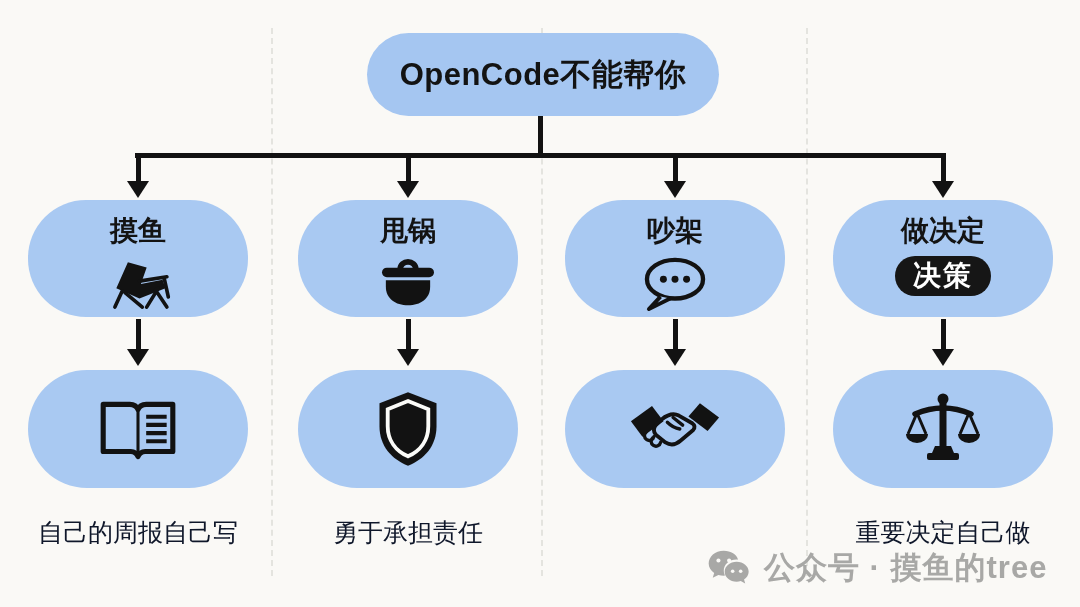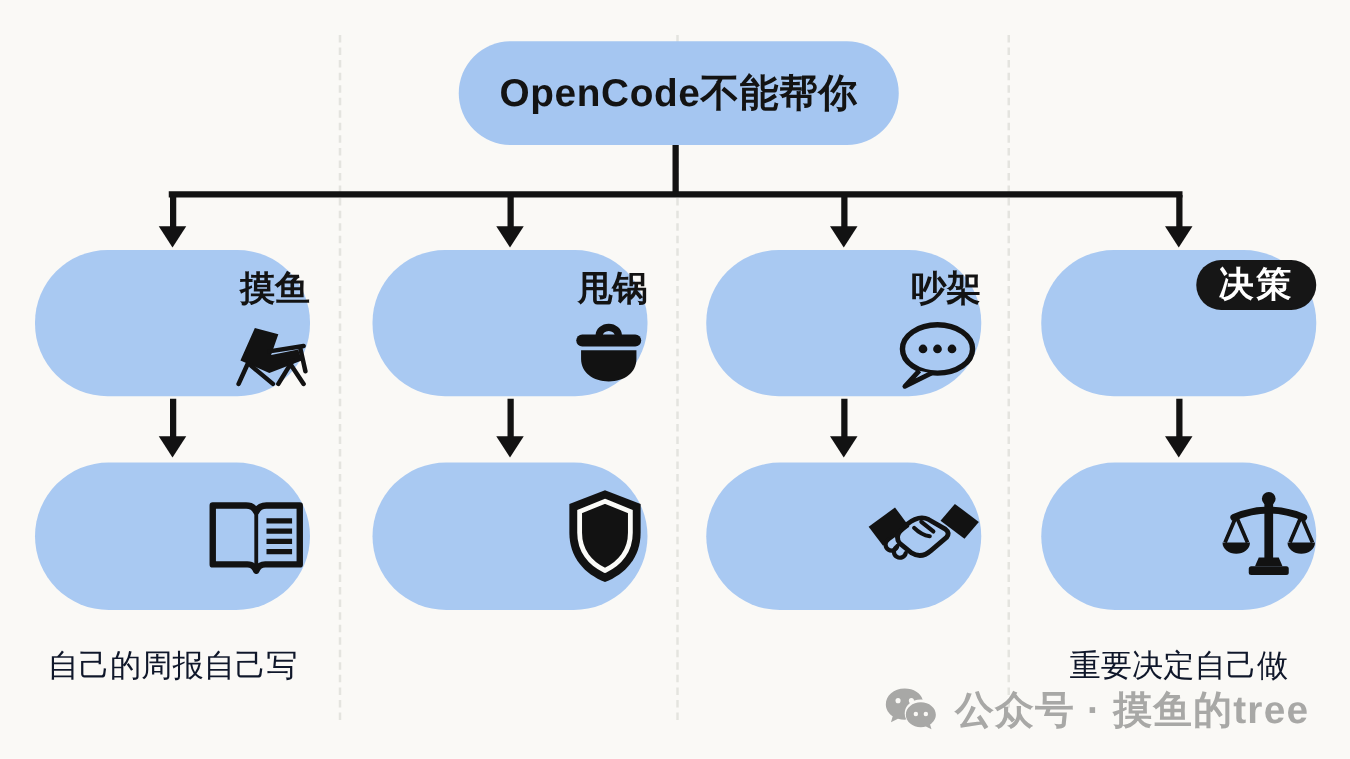--- a/index.html
+++ b/index.html
@@ -45,21 +45,21 @@
   .stem.t0{left:135.5px;} .stem.t1{left:405.5px;} .stem.t2{left:672.5px;} .stem.t3{left:940.5px;}
   .arrow.t0{left:127px;}  .arrow.t1{left:397px;}  .arrow.t2{left:664px;}  .arrow.t3{left:932px;}
 
   .stem.row1{top:156px;height:26px;}
   .arrow.row1{top:181px;}
   .stem.row2{top:319px;height:31px;}
   .arrow.row2{top:349px;}
 
   .bubble{
     position:absolute;width:220px;background:#a9c9f2;
-    display:flex;flex-direction:column;align-items:flex-end;
+    display:flex;flex-direction:column;align-items:center;
     z-index:2;
   }
   .bubble.lvl1{top:200px;height:117px;border-radius:58px;}
   .bubble.lvl2{top:370px;height:118px;border-radius:59px;justify-content:center;}
   .bubble.x0{left:28px;} .bubble.x1{left:298px;} .bubble.x2{left:565px;} .bubble.x3{left:833px;}
 
   .branch-label{
     margin-top:14px;font-size:28px;font-weight:700;line-height:1.2;
   }
   .branch-icon{margin-top:3px;display:flex;align-items:center;justify-content:center;flex:1;}
@@ -146,20 +146,21 @@
   <div class="stem row2 t1"></div>
   <div class="arrow row2 t1"></div>
   <div class="bubble lvl2 x1">
     <span>
       <svg width="68" height="79" viewBox="0 0 62 72">
         <path d="M31,2 L57,12 V33 C57,51 46,63 31,69 C16,63 5,51 5,33 V12 Z" fill="#121212"></path>
         <path d="M31,10 L49.5,17.5 V33 C49.5,46 42,55.5 31,60.5 C20,55.5 12.5,46 12.5,33 V17.5 Z" fill="none" stroke="#fbfbf8" stroke-width="3.5"></path>
       </svg>
     </span>
   </div>
+  <div class="caption x1">勇于承担责任</div>
 
   <div class="bubble lvl1 x2">
     <div class="branch-label">吵架</div>
     <div class="branch-icon">
       <svg width="70" height="58" viewBox="0 0 70 60">
         <ellipse cx="35" cy="25" rx="29" ry="20" fill="none" stroke="#121212" stroke-width="4.5"></ellipse>
         <path d="M20,43 L8,56 L30,45" fill="#a9c9f2" stroke="#121212" stroke-width="4" stroke-linejoin="round"></path>
         <circle cx="23" cy="25" r="3.6" fill="#121212"></circle>
         <circle cx="35" cy="25" r="3.6" fill="#121212"></circle>
         <circle cx="47" cy="25" r="3.6" fill="#121212"></circle>
@@ -173,20 +174,21 @@
       <svg width="92" height="58" viewBox="0 0 96 60">
         <polygon points="2,22 24,6 36,22 14,38" fill="#121212"></polygon>
         <polygon points="94,18 74,3 62,17 82,32" fill="#121212"></polygon>
         <path d="M34,20 Q44,12 52,16 L66,24 Q70,27 67,31 L54,42 Q46,49 38,44 L28,36 Q24,31 28,26 Z" fill="none" stroke="#121212" stroke-width="4" stroke-linejoin="round"></path>
         <path d="M33,44 a5,5 0 1 1 -8,-5 M26,38 a5,5 0 1 1 -8,-5 M46,18 L56,26 M40,23 Q46,29 53,30" fill="none" stroke="#121212" stroke-width="3.5" stroke-linecap="round"></path>
       </svg>
     </span>
   </div>
 
   <div class="bubble lvl1 x3">
+    <div class="branch-label">做决定</div>
     <div class="badge">决策</div>
   </div>
   <div class="stem row2 t3"></div>
   <div class="arrow row2 t3"></div>
   <div class="bubble lvl2 x3">
     <span>
       <svg width="76" height="74" viewBox="0 0 76 74" fill="#121212">
         <circle cx="38" cy="7" r="5.5"></circle>
         <rect x="34.5" y="10" width="7" height="46"></rect>
         <path d="M10,22 Q38,10 66,22" fill="none" stroke="#121212" stroke-width="5.5" stroke-linecap="round"></path>

